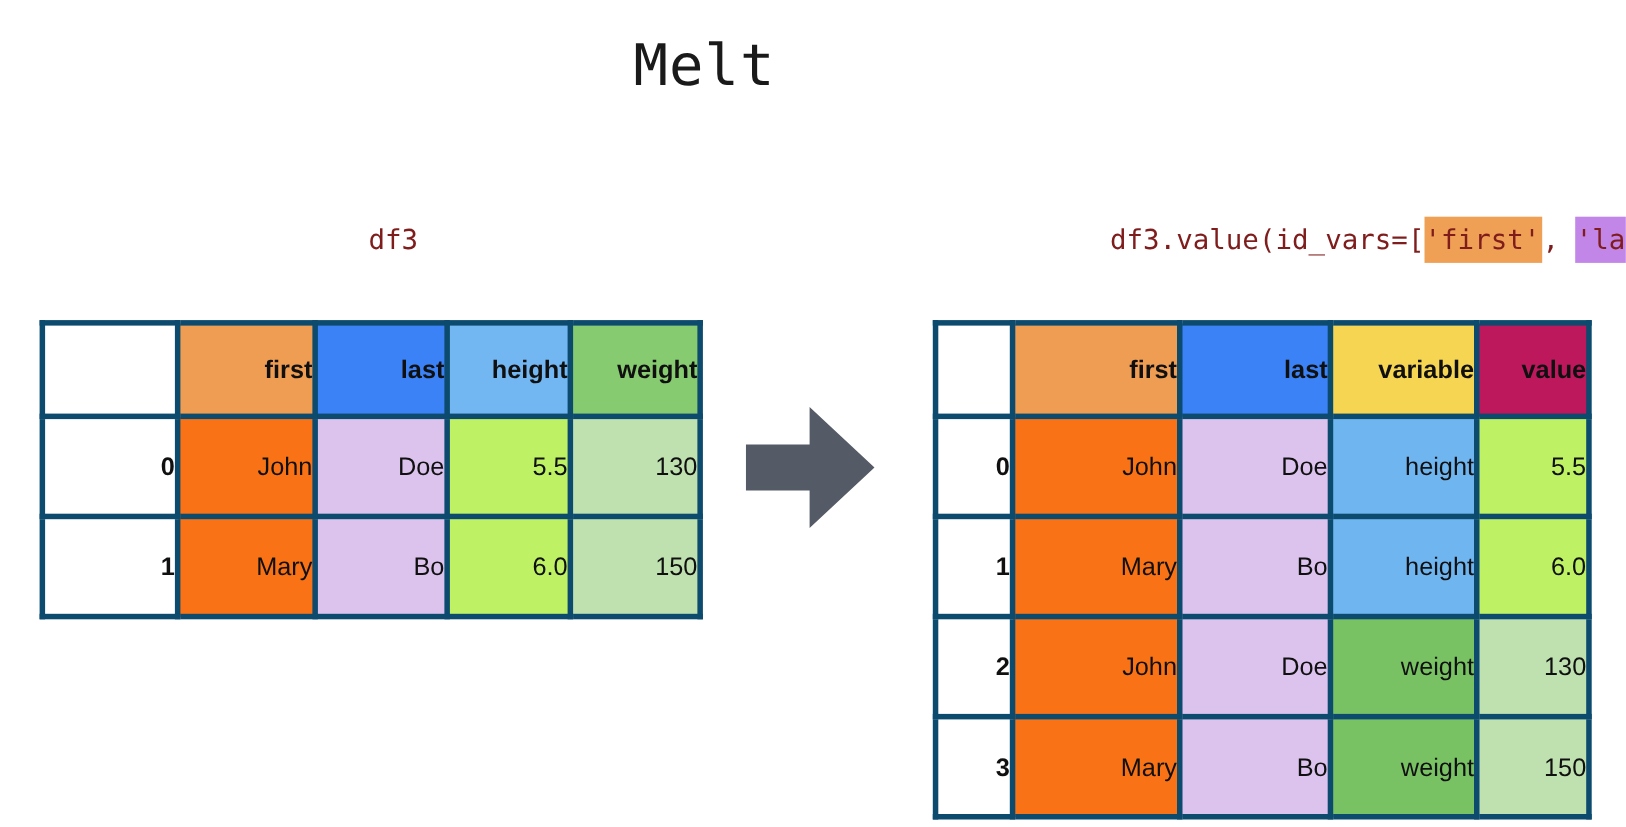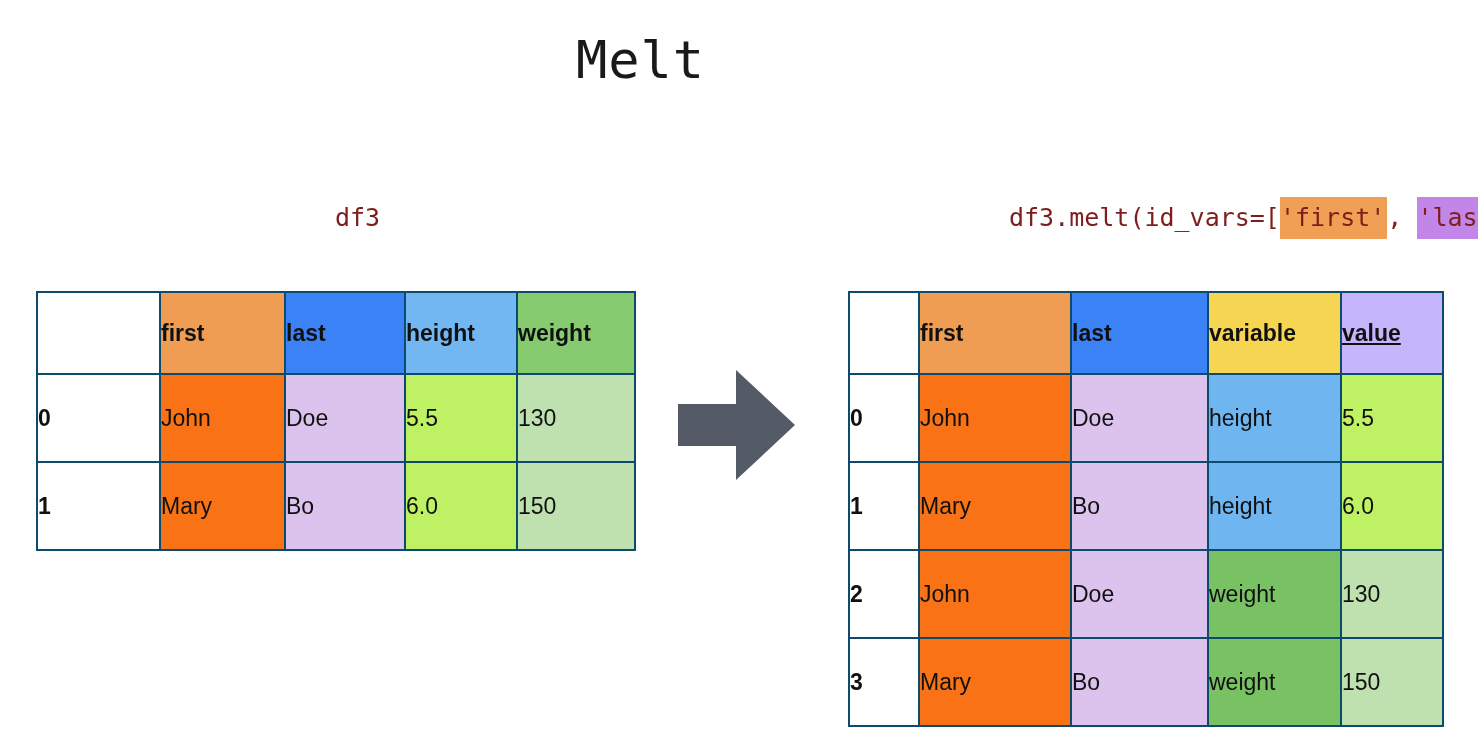--- a/index.html
+++ b/index.html
@@ -54,22 +54,22 @@
   .hl-purple { background: #C286E8; }
 
   
   table.dfgrid {
     position: absolute;
     border-collapse: collapse;
     table-layout: fixed;
     background: #ffffff;
   }
   table.dfgrid td, table.dfgrid th {
-    border: 2px solid #0c4a6e;
-    text-align: left;
+    border: 5px solid #0c4a6e;
+    text-align: right;
     vertical-align: middle;
     padding: 0;
     font-size: 23px;
     color: #101010;
     font-weight: 400;
   }
   table.dfgrid th {
     font-weight: bold;
     font-size: 23px;
     height: 80px;
@@ -100,21 +100,21 @@
   #table-right col.c-b   { width: 137px; }
   #table-right col.c-c   { width: 133px; }
   #table-right col.c-d   { width: 102px; }
 
   
   .h-orange { background: #EE9D52; }
   .h-purple { background: #3b82f6; }
   .h-blue   { background: #72B6F2; }
   .h-green  { background: #87CB70; }
   .h-gold   { background: #F6D552; }
-  .h-cream  { background: #c4b5fd; text-decoration: underline; }
+  .h-cream  { background: #be185d; }
 
   .b-orange { background: #f97316; margin-top: 16px; }
   .b-purple { background: #DCC3EE; }
   .b-blue   { background: #bef264; }
   .b-green  { background: #BFE1B0; }
   .b-blue-s { background: #6FB5F0; }
   .b-green-s{ background: #79C263; }
 
   
   #arrow {
@@ -167,21 +167,21 @@
   </tbody>
 </table>
 
 <div id="arrow">
   <svg width="118" height="115" viewBox="0 0 118 115" xmlns="http://www.w3.org/2000/svg">
     <polygon points="0,36 58,36 58,2 117,57 58,112 58,78 0,78" fill="#555B66"></polygon>
   </svg>
 </div>
 
 <div class="caption" id="caption-right">
-  <span>df3.melt(id_vars=[</span><span class="hl hl-orange">'first'</span><span>, </span><span class="hl hl-purple">'last'</span>
+  <span>df3.value(id_vars=[</span><span class="hl hl-orange">'first'</span><span>, </span><span class="hl hl-purple">'last'</span>
 </div>
 
 <table class="dfgrid" id="table-right">
   <colgroup>
     <col class="c-idx">
       <col class="c-a">
       <col class="c-b">
       <col class="c-c">
       <col class="c-d">
   </colgroup>

